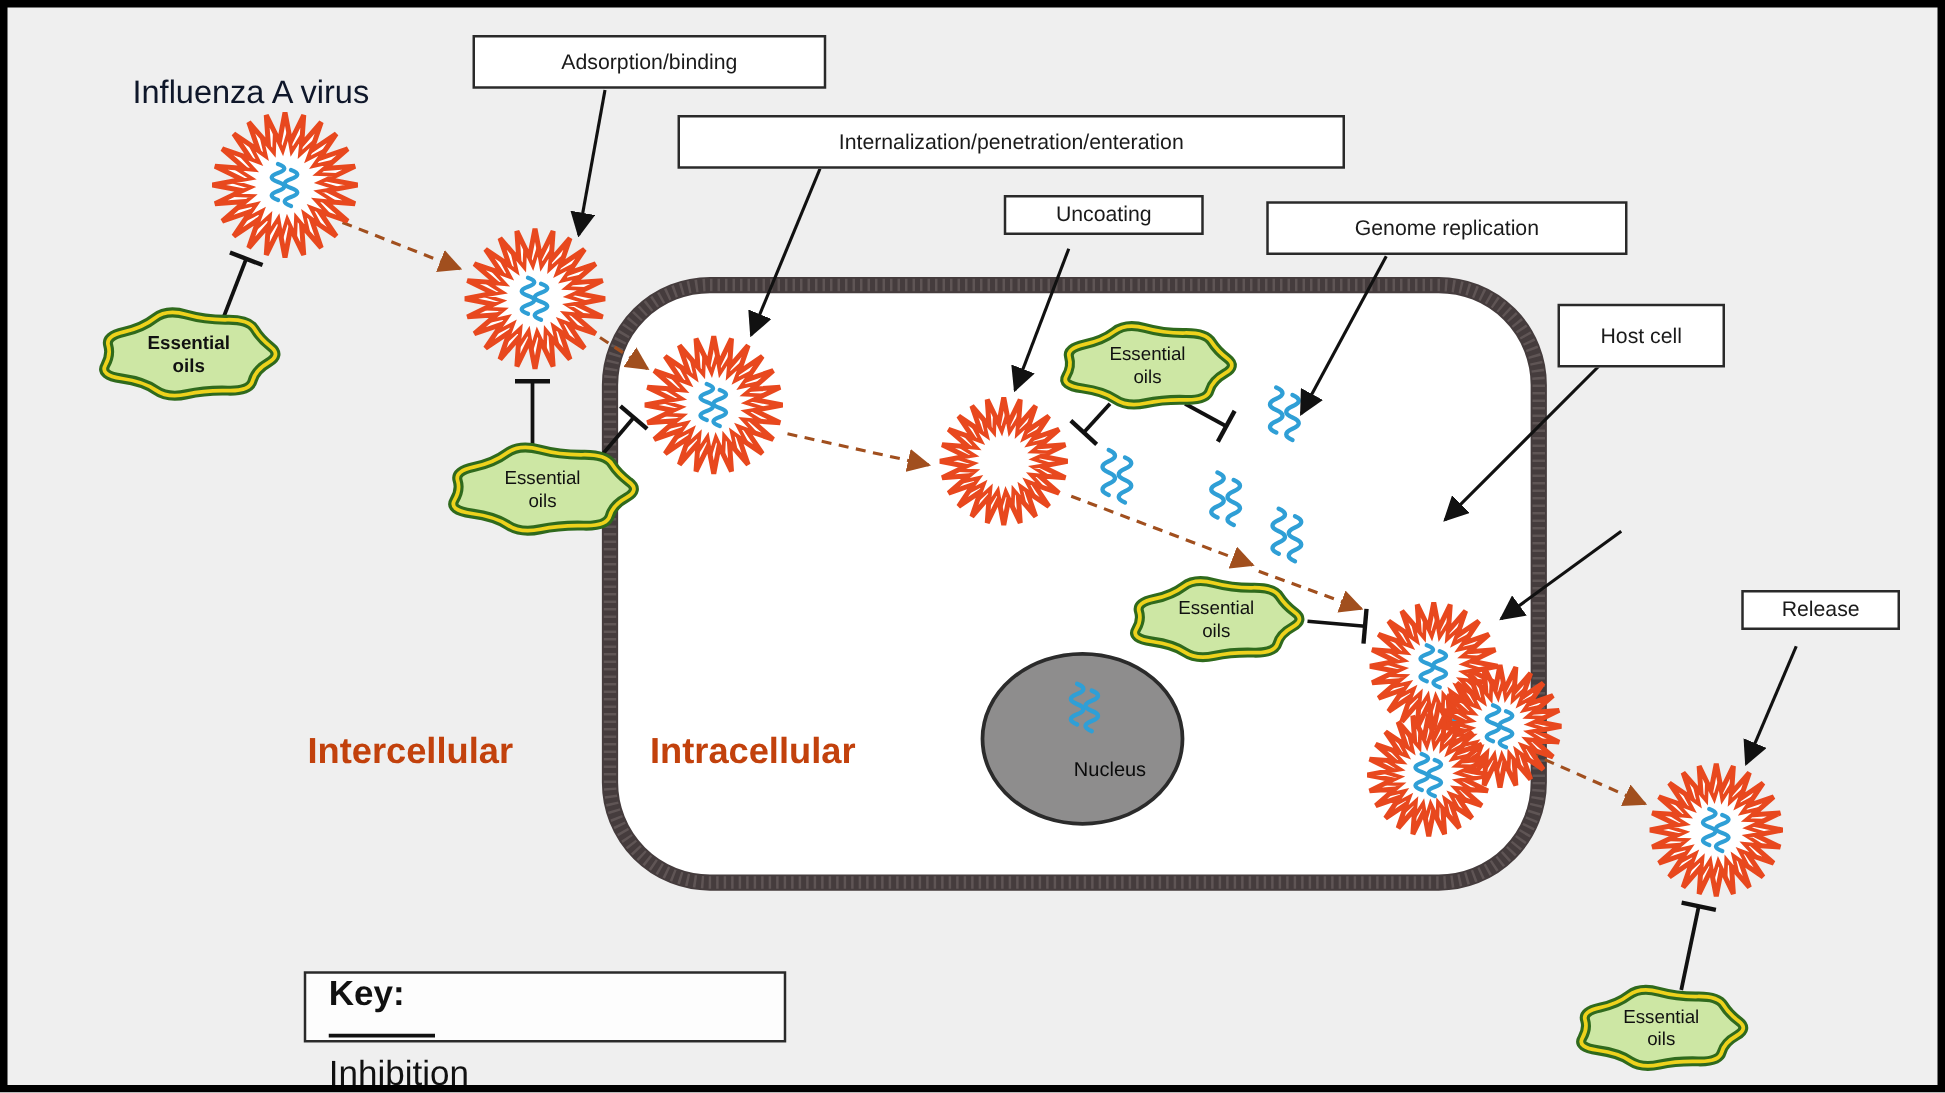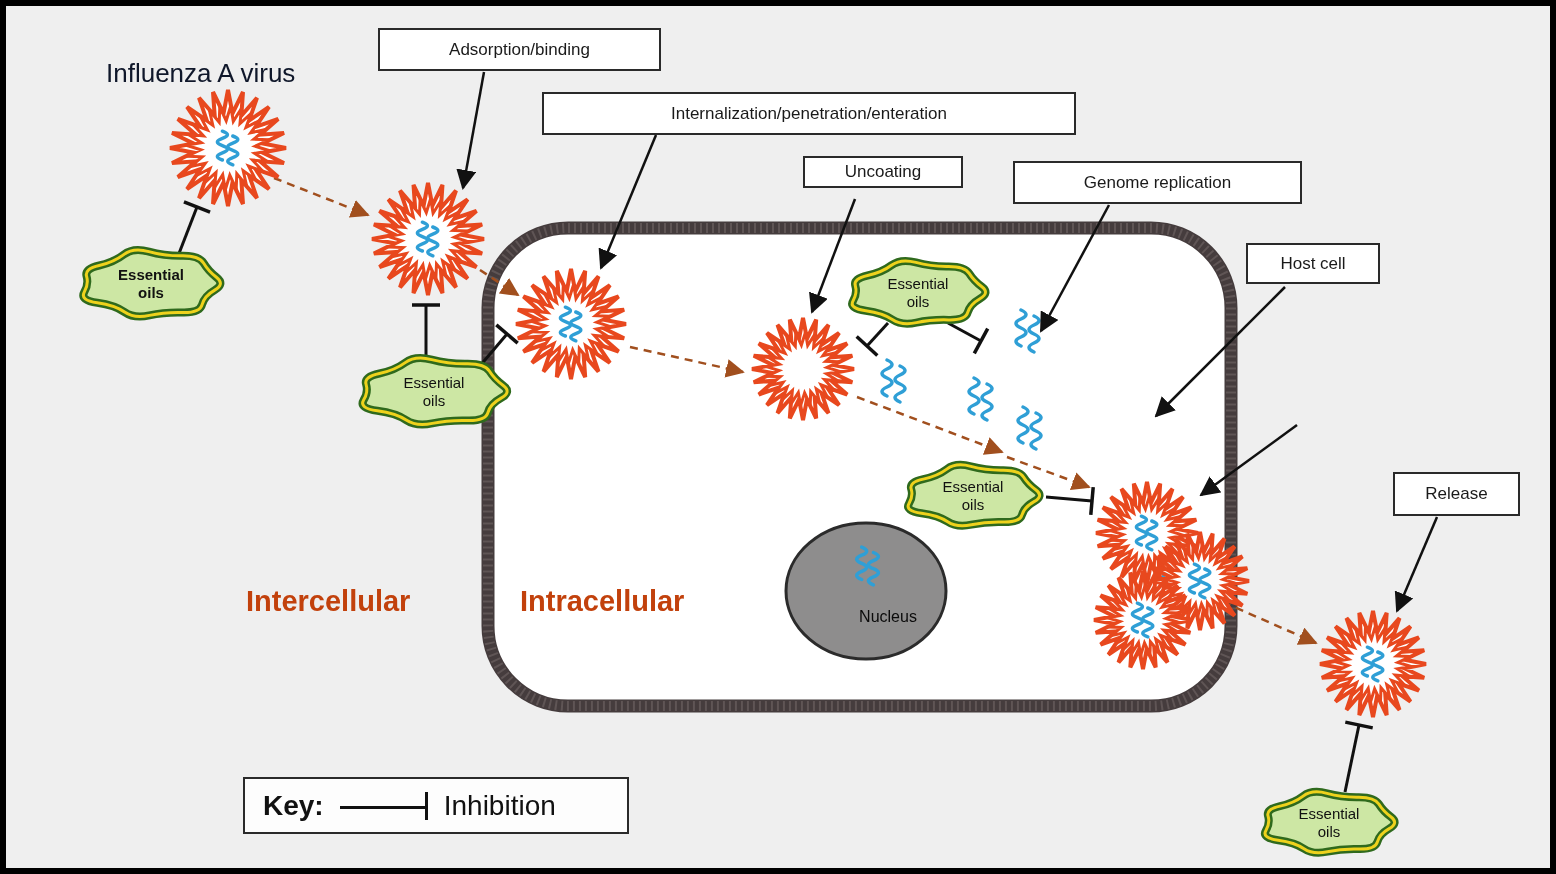--- a/index.html
+++ b/index.html
@@ -20,23 +20,23 @@
   .nucleus-label {
     position:absolute; transform:translateX(-50%);
     font-size:16px; color:#0b0b0b; z-index:3; white-space:nowrap;margin-left:22px;
   }
   .oils-label {
     position:absolute; transform:translate(-50%,-50%); text-align:center;
     font-size:15px; line-height:1.18; color:#111; z-index:3; white-space:nowrap;
   }
   .oils-label.bold { font-weight:700; }
   .key-box {
-    position:absolute; display:flex; align-items:flex-end; gap:16px;
+    position:absolute; display:flex; align-items:flex-start; gap:16px;
     background:#fdfdfd; border:2px solid #2a2a2a; font-size:28px; color:#111;
-    padding:10px 18px; z-index:3;
+    padding:0 18px; z-index:3;flex-direction:column;
   }
   .key-title { font-weight:700; }
   .inhib-symbol { position:relative; width:88px; height:32px; display:inline-block; }
   .inhib-symbol .line { position:absolute; left:0; right:3px; top:50%; border-top:3px solid #111; }
   .inhib-symbol .bar { position:absolute; right:0; top:2px; bottom:2px; width:3px; background:#111; }
 </style>
 </head>
 <body>
 
 <div id="stage">
@@ -136,22 +136,22 @@
 
   <div class="free-label influenza" style="left:100px;top:52px">Influenza A virus</div>
   <div class="free-label region" style="left:240px;top:579px">Intercellular</div>
   <div class="free-label region" style="left:514px;top:579px">Intracellular</div>
   <div class="nucleus-label" style="left:860px;top:602px">Nucleus</div>
 
   <div class="boxed-label" style="left:372px;top:22px;width:283px;height:43px">Adsorption/binding</div>
   <div class="boxed-label" style="left:536px;top:86px;width:534px;height:43px">Internalization/penetration/enteration</div>
   <div class="boxed-label" style="left:797px;top:150px;width:160px;height:32px">Uncoating</div>
   <div class="boxed-label" style="left:1007px;top:155px;width:289px;height:43px">Genome replication</div>
-  <div class="boxed-label" style="left:1240px;top:237px;width:134px;height:41px">Host cell</div>
-  <div class="boxed-label" style="left:1387px;top:466px;width:127px;height:44px">Release</div>
+  <div class="boxed-label" style="left:1240px;top:237px;width:134px;height:51px">Host cell</div>
+  <div class="boxed-label" style="left:1387px;top:466px;width:127px;height:32px">Release</div>
 
   <div class="key-box" style="left:237px;top:771px;width:386px;height:57px">
     <span class="key-title">Key:</span>
     <span class="inhib-symbol">
       <span class="line"></span>
       <span class="bar"></span>
     </span>
     <span class="key-text">Inhibition</span>
   </div>
 

